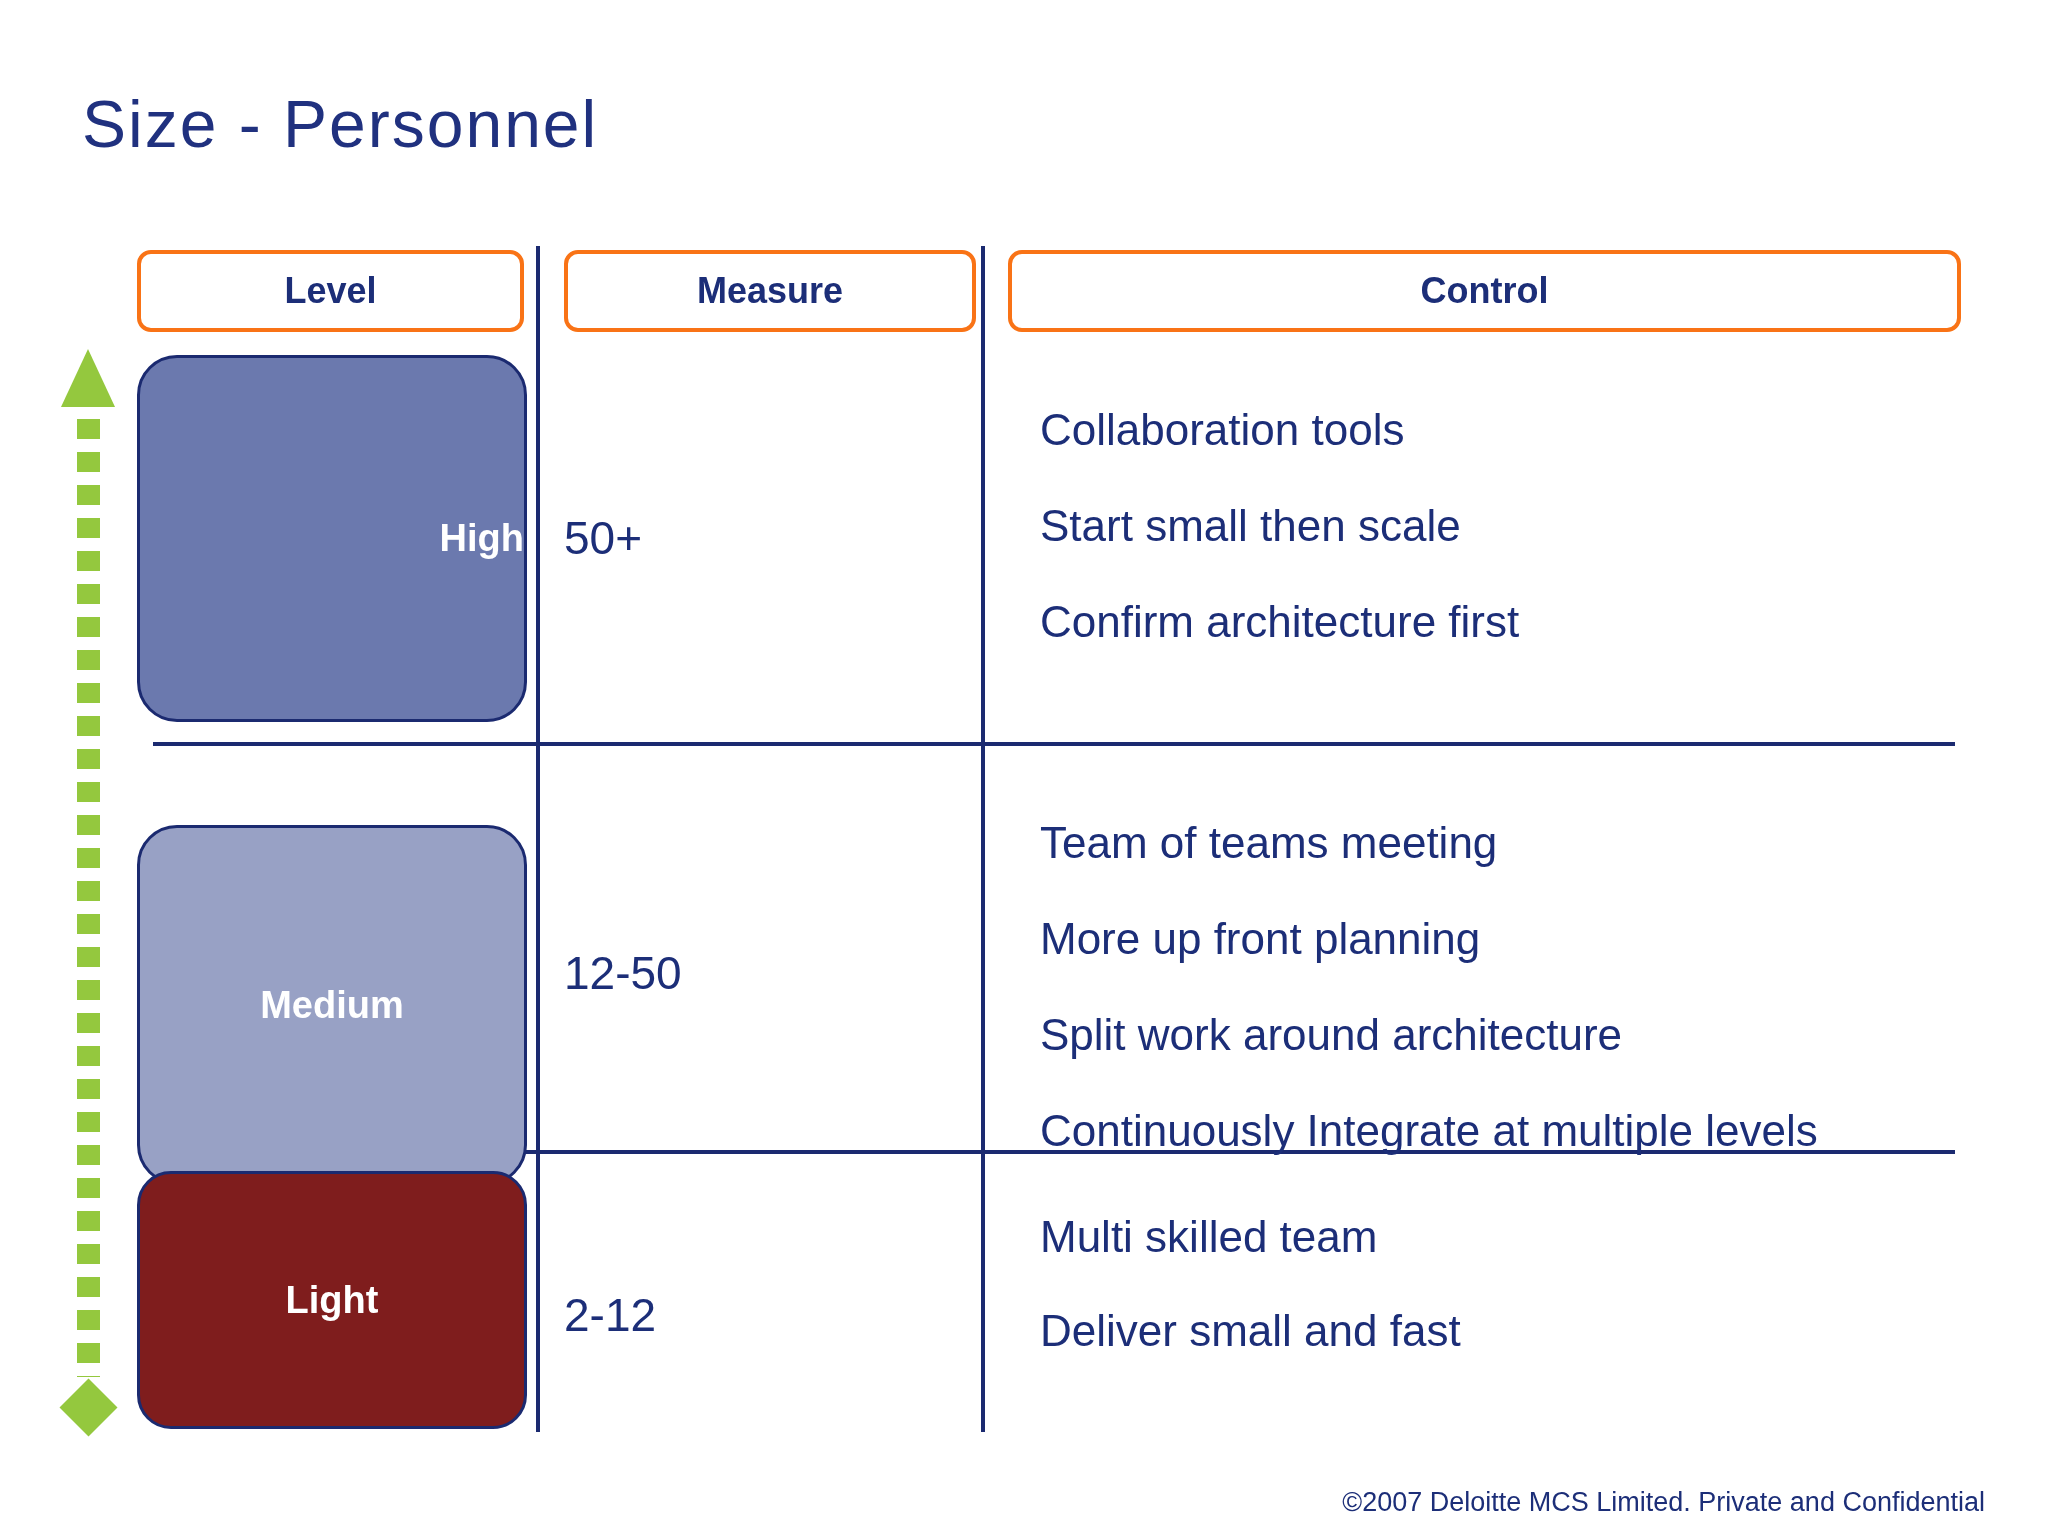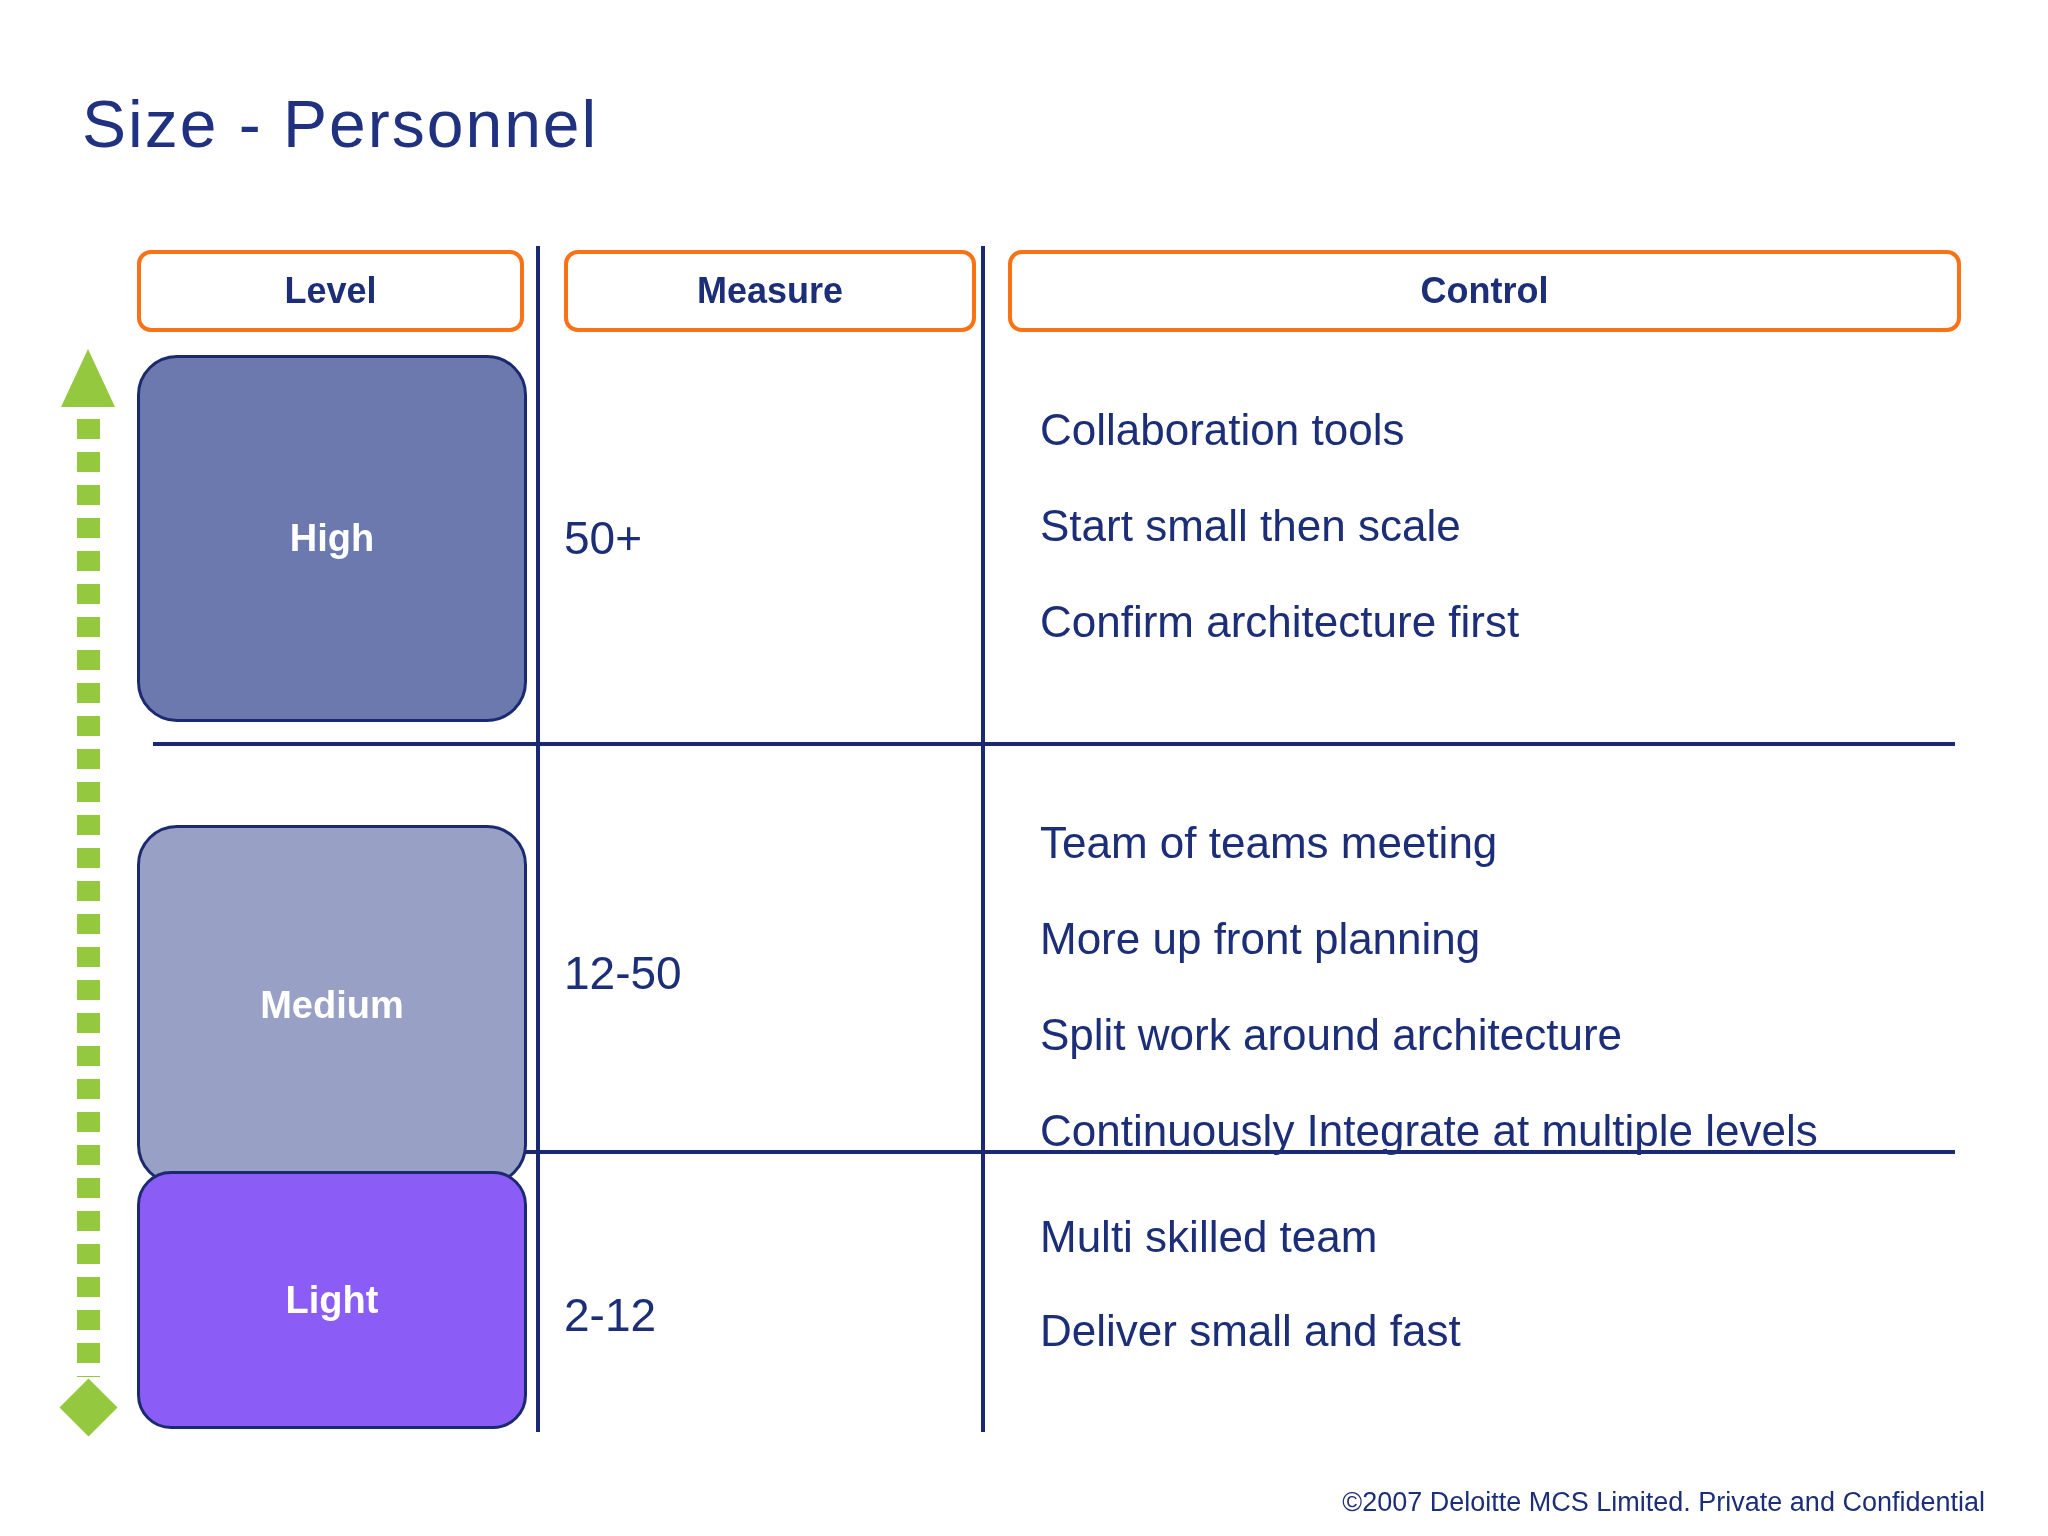--- a/index.html
+++ b/index.html
@@ -52,23 +52,23 @@
   .hline{position:absolute;left:153px;width:1802px;height:4px;background:#1b2a70;}
   #hline-1{top:742px;}
   #hline-2{top:1150px;}
   
   .level-box{
     position:absolute;left:137px;width:390px;
     box-sizing:border-box;border:3px solid #1b2a70;
     display:flex;align-items:center;justify-content:center;
     color:#ffffff;font-size:38px;font-weight:bold;
   }
-  #level-high{top:355px;height:367px;background:#6b79ae;border-radius:40px;}
+  #level-high{top:355px;height:367px;background:#6b79ae;border-radius:40px;justify-content:flex-end;}
   #level-medium{top:825px;height:360px;background:#98a1c5;border-radius:40px;}
-  #level-light{top:1171px;height:258px;background:#8b5cf6;border-radius:34px;}
+  #level-light{top:1171px;height:258px;background:#7f1d1d;border-radius:34px;}
   
   .measure-val{
     position:absolute;left:564px;width:412px;
     text-align:left;font-size:46px;line-height:46px;color:#1c2e78;
   }
   #measure-high{top:515px;}
   #measure-medium{top:950px;}
   #measure-light{top:1292px;}
   
   .control-list{position:absolute;left:1040px;width:960px;color:#1c2e78;font-size:44px;}

